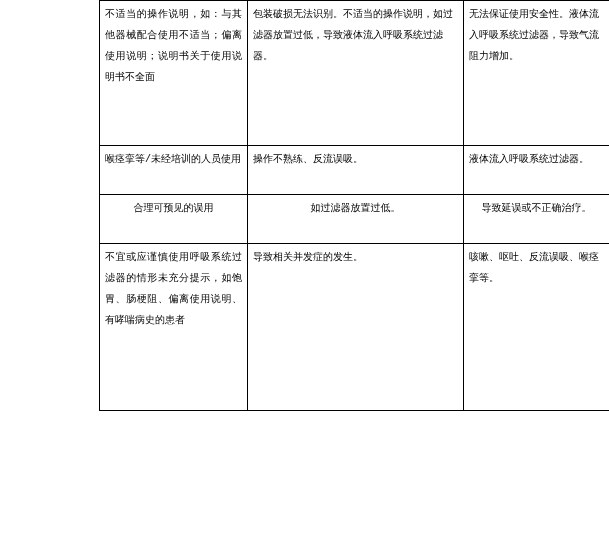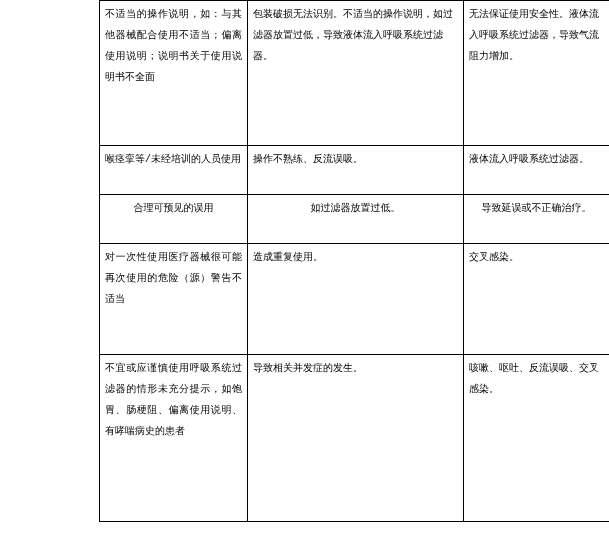--- a/index.html
+++ b/index.html
@@ -93,37 +93,26 @@
         <td>
           <span class="cell-text">合理可预见的误用</span>
         </td>
         <td>
           <span class="cell-text">如过滤器放置过低。</span>
         </td>
         <td>
           <span class="cell-text">导致延误或不正确治疗。</span>
         </td>
       </tr>
-      <tr class="r4">
-        <td>
-          <span class="cell-text just">对一次性使用医疗器械很可能再次使用的危险（源）警告不适当</span>
-        </td>
-        <td>
-          <span class="cell-text">造成重复使用。</span>
-        </td>
-        <td>
-          <span class="cell-text">交叉感染。</span>
-        </td>
-      </tr>
       <tr class="r5">
         <td>
           <span class="cell-text just">不宜或应谨慎使用呼吸系统过滤器的情形未充分提示，如饱胃、肠梗阻、偏离使用说明、有哮喘病史的患者</span>
         </td>
         <td>
           <span class="cell-text">导致相关并发症的发生。</span>
         </td>
         <td>
-          <span class="cell-text">咳嗽、呕吐、反流误吸、交叉感染。</span>
+          <span class="cell-text">咳嗽、呕吐、反流误吸、喉痉挛等。</span>
         </td>
       </tr>
     </tbody>
   </table>
 </div>
 
 </body></html>

